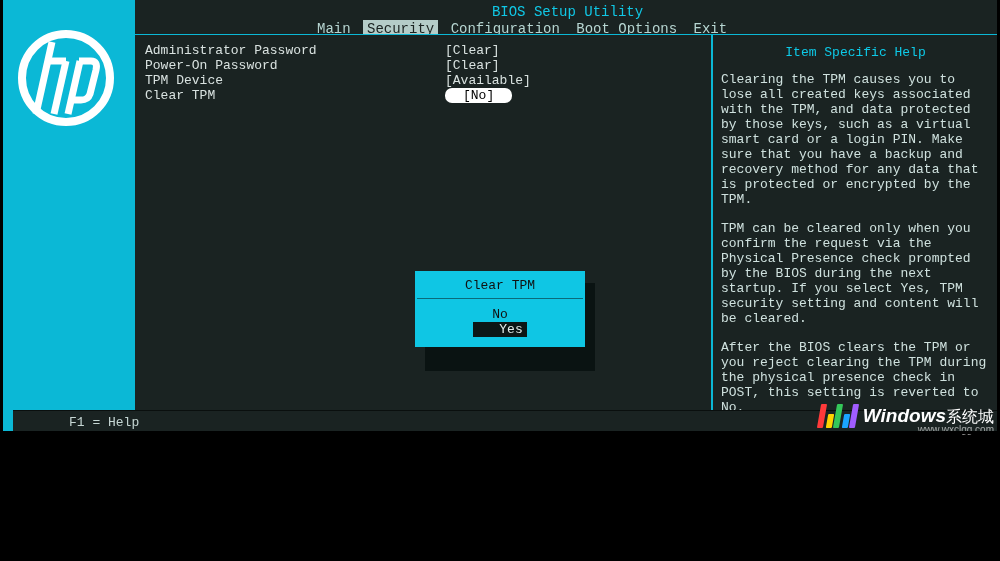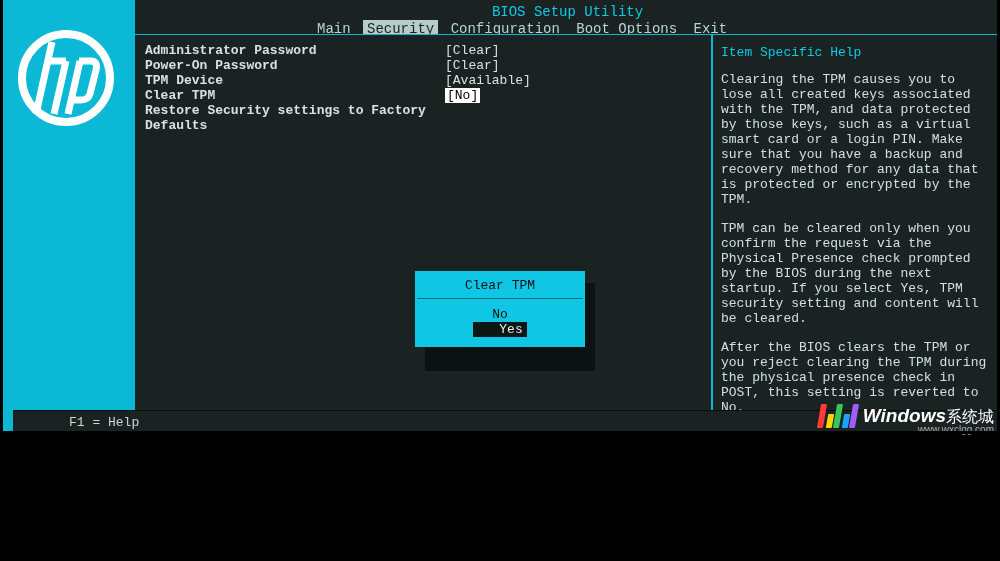--- a/index.html
+++ b/index.html
@@ -51,28 +51,29 @@
     padding: 8px 4px 8px 10px;
     position: relative;
   }
   .help-col {
     flex: 1;
     border-left: 2px solid #0bb8d6;
     padding: 10px 10px 10px 8px;
     color: #cfe1de;
   }
   .help-col .help-title {
+    text-align: center;
     color: #0dcae8;
     margin-bottom: 12px;
   }
   .help-col p { margin-bottom: 14px; line-height: 15px; }
   .setting-row { display: flex; line-height: 15px; }
-  .setting-row .label { width: 300px; font-weight: bold; }
+  .setting-row .label { width: 300px; }
   .setting-row .value {}
-  .setting-row.selected .value { background: #fff; color: #000; padding: 0 2px; }
+  .setting-row.selected .value { background: #fff; color: #000; padding: 0 18px; border-radius: 7px; }
   .dialog-shadow {
     position: absolute;
     left: 290px; top: 248px;
     width: 170px; height: 88px;
     background: #0a1312;
   }
   .dialog {
     position: absolute;
     left: 280px; top: 236px;
     width: 170px;
@@ -166,24 +167,20 @@
             <div class="value">[Clear]</div>
           </div>
           <div class="setting-row">
             <div class="label">TPM Device</div>
             <div class="value">[Available]</div>
           </div>
           <div class="setting-row selected">
             <div class="label">Clear TPM</div>
             <div class="value">[No]</div>
           </div>
-          <div class="setting-row">
-            <div class="label">Restore Security settings to Factory Defaults</div>
-            <div class="value"></div>
-          </div>
         </div>
       <div class="dialog-shadow"></div>
       <div class="dialog">
         <div class="dialog-title">Clear TPM</div>
         <div class="opts" id="dialog-opts">
             <div><span class="opt">No</span></div>
             <div><span class="opt selected">Yes</span></div>
           </div>
       </div>
     </div>

